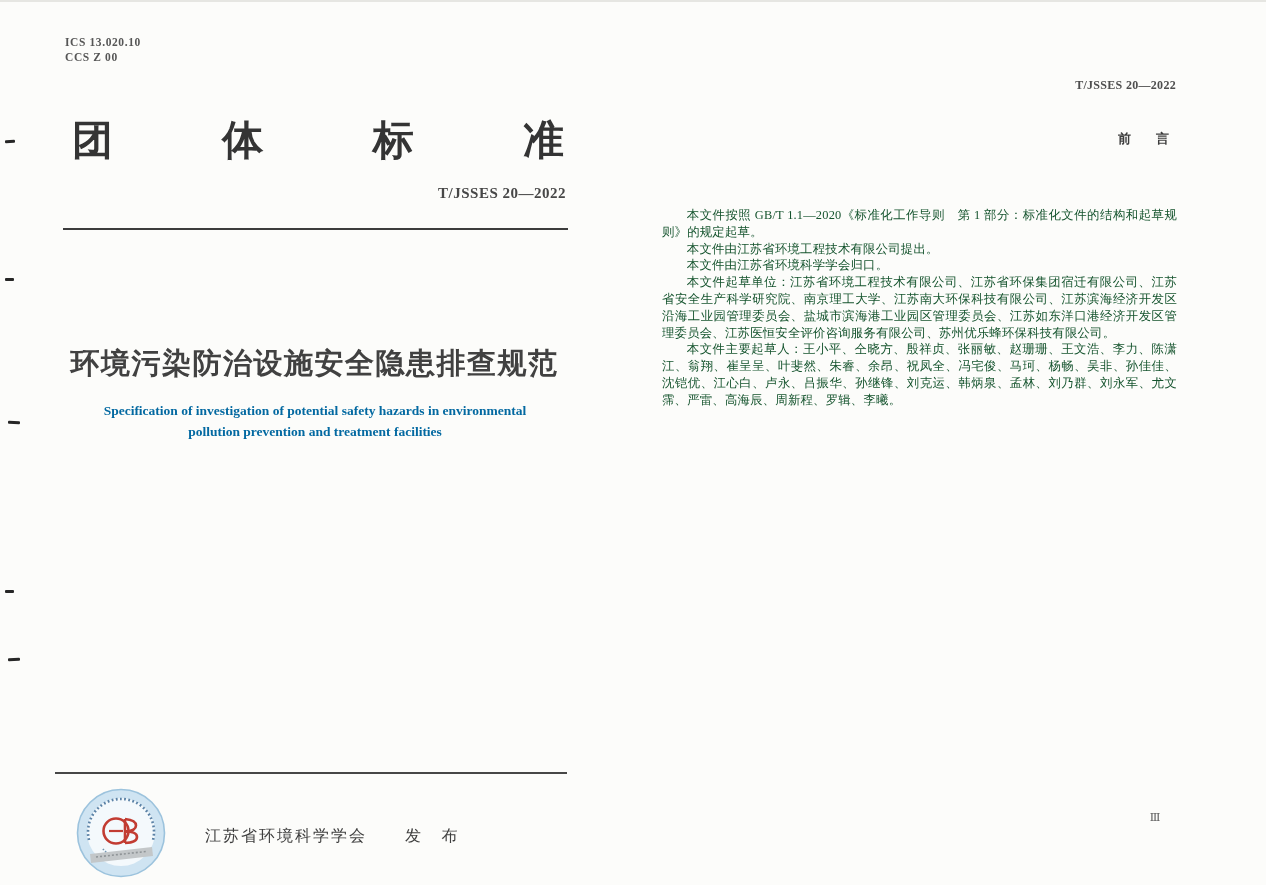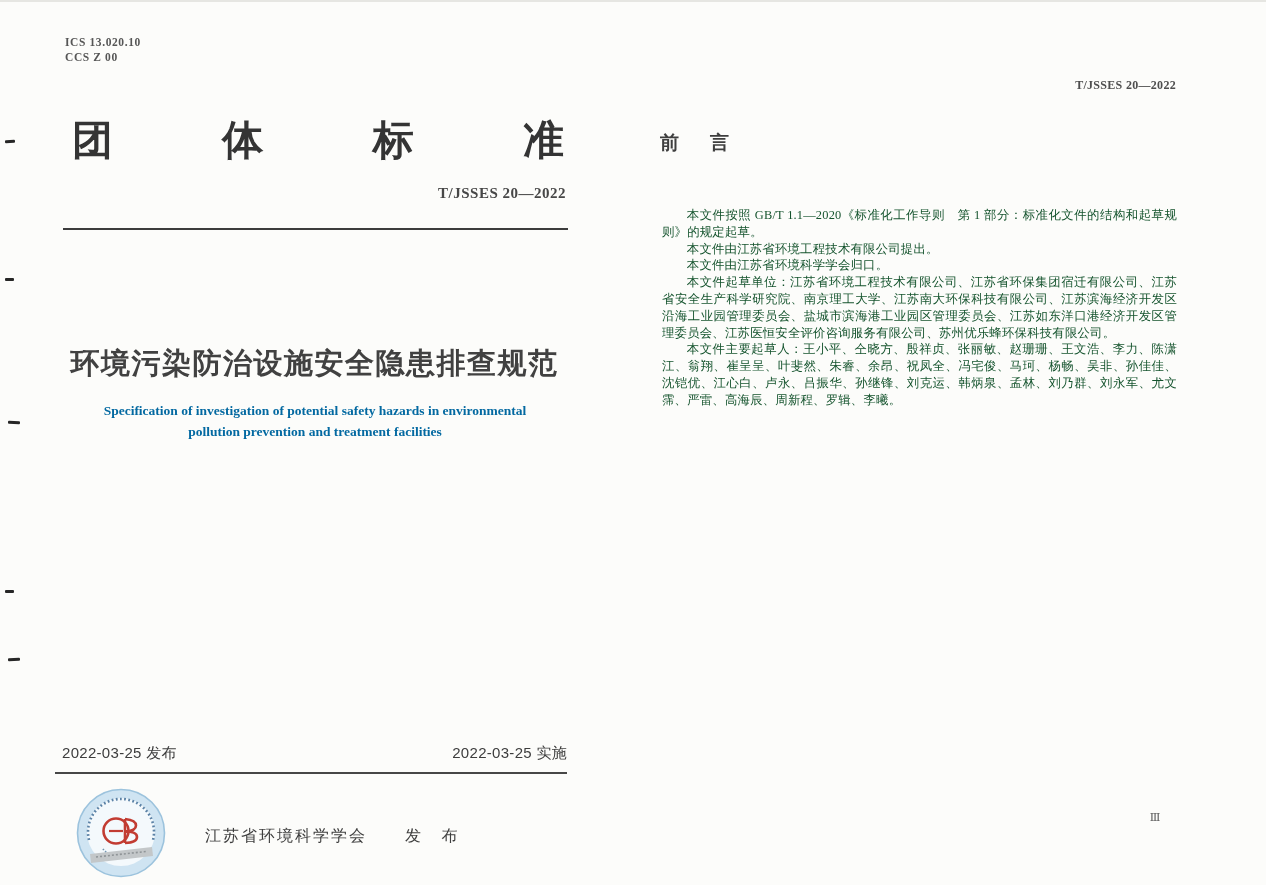--- a/index.html
+++ b/index.html
@@ -64,21 +64,21 @@
   .society-line .publish-word{margin-left:38px;letter-spacing:8px;}
   .seal{position:absolute;left:76px;top:786px;width:90px;height:90px;}
   
   .header-code-right{
     position:absolute;left:1056px;top:76px;width:120px;
     text-align:right;font-size:12px;font-weight:bold;color:#4e4e4e;
     letter-spacing:.3px;
   }
   .foreword-title{
     position:absolute;left:660px;top:128px;width:515px;
-    text-align:left;font-size:19px;font-weight:bold;color:#3e3e3e;
+    text-align:right;font-size:13px;font-weight:bold;color:#3e3e3e;
     letter-spacing:6px;
     font-family:Liberation Mono, monospace;
   }
   .foreword-body{
     position:absolute;left:662px;top:175px;width:515px;
     font-size:12.4px;line-height:16.8px;color:#14532d;
     text-align:justify;letter-spacing:.2px;margin-top:30px;
   }
   .foreword-body p{margin:0;text-indent:2em;}
   .page-number{
@@ -111,24 +111,20 @@
 
   <div class="rule-top"></div>
 
   <div class="title-cn">环境污染防治设施安全隐患排查规范</div>
 
   <div class="title-en">
     <div>Specification of investigation of potential safety hazards in environmental</div>
     <div>pollution prevention and treatment facilities</div>
   </div>
 
-  <div class="footer-dates">
-    <span>2022-03-25 发布</span>
-    <span>2022-03-25 实施</span>
-  </div>
 
   <div class="rule-bottom"></div>
 
   <div class="society-line">
     <span>江苏省环境科学学会</span>
     <span class="publish-word">发 布</span>
   </div>
 
   <div class="seal">
     <svg width="90" height="90" viewBox="0 0 90 90">

